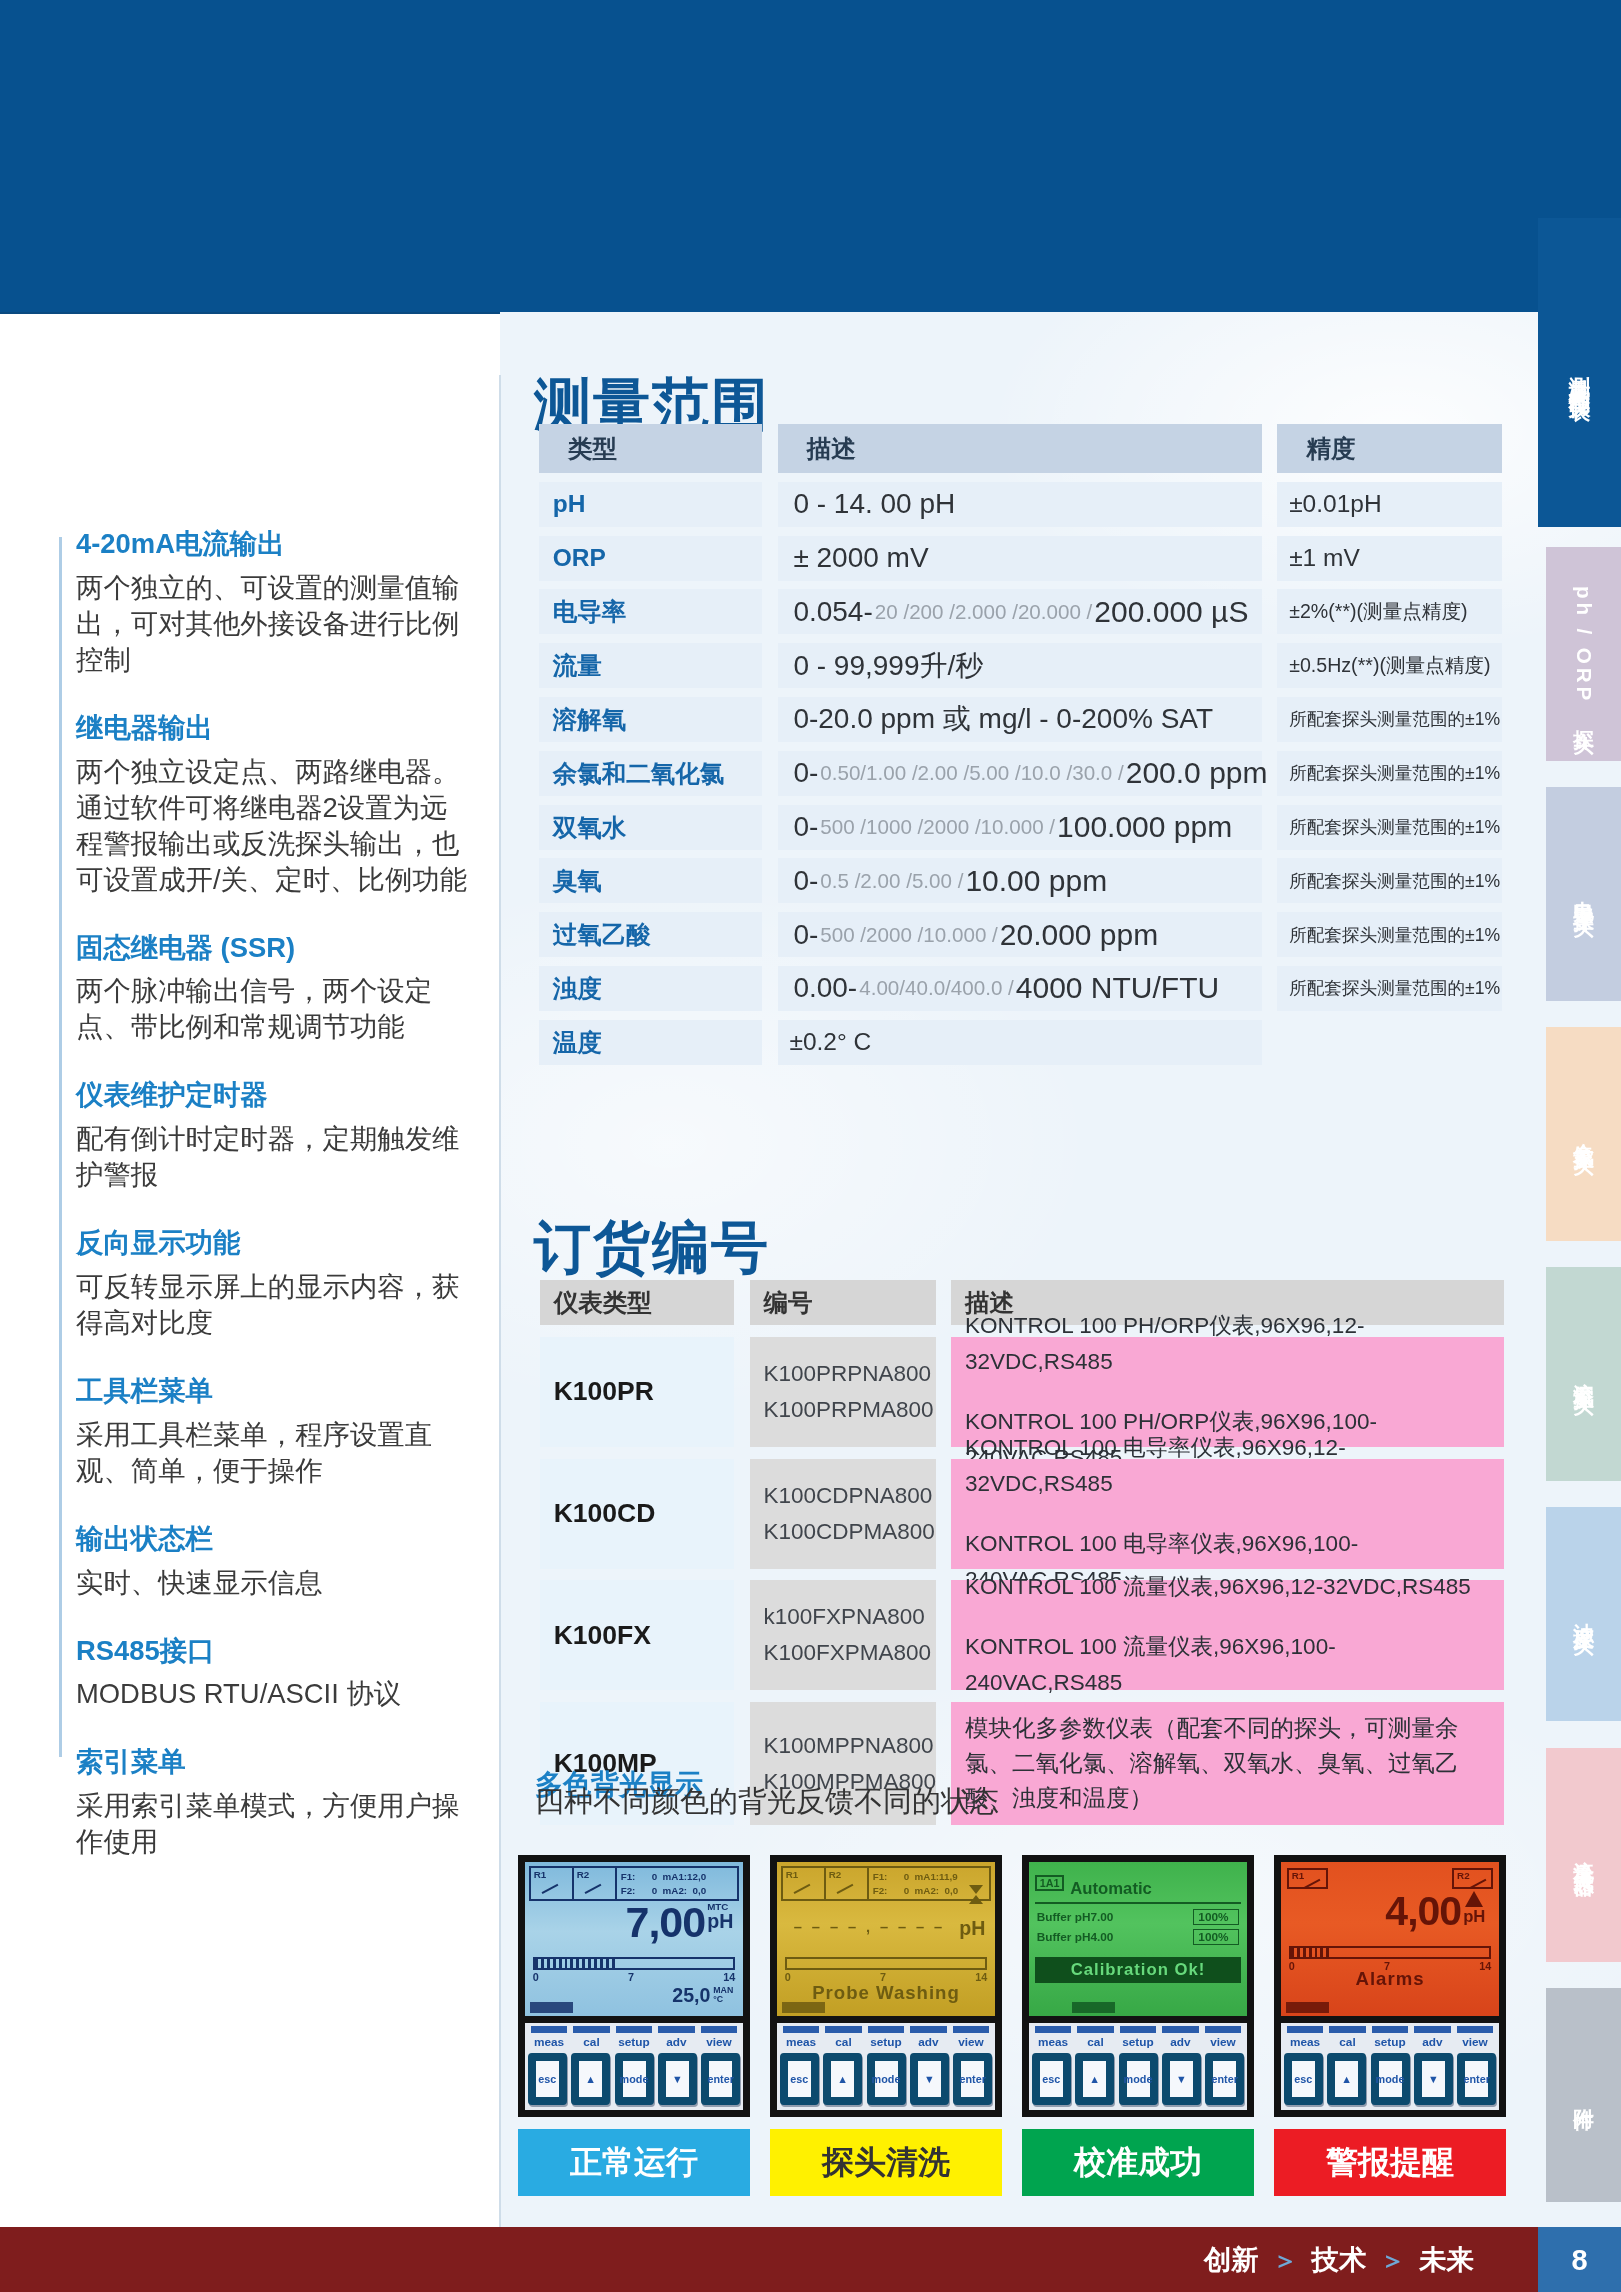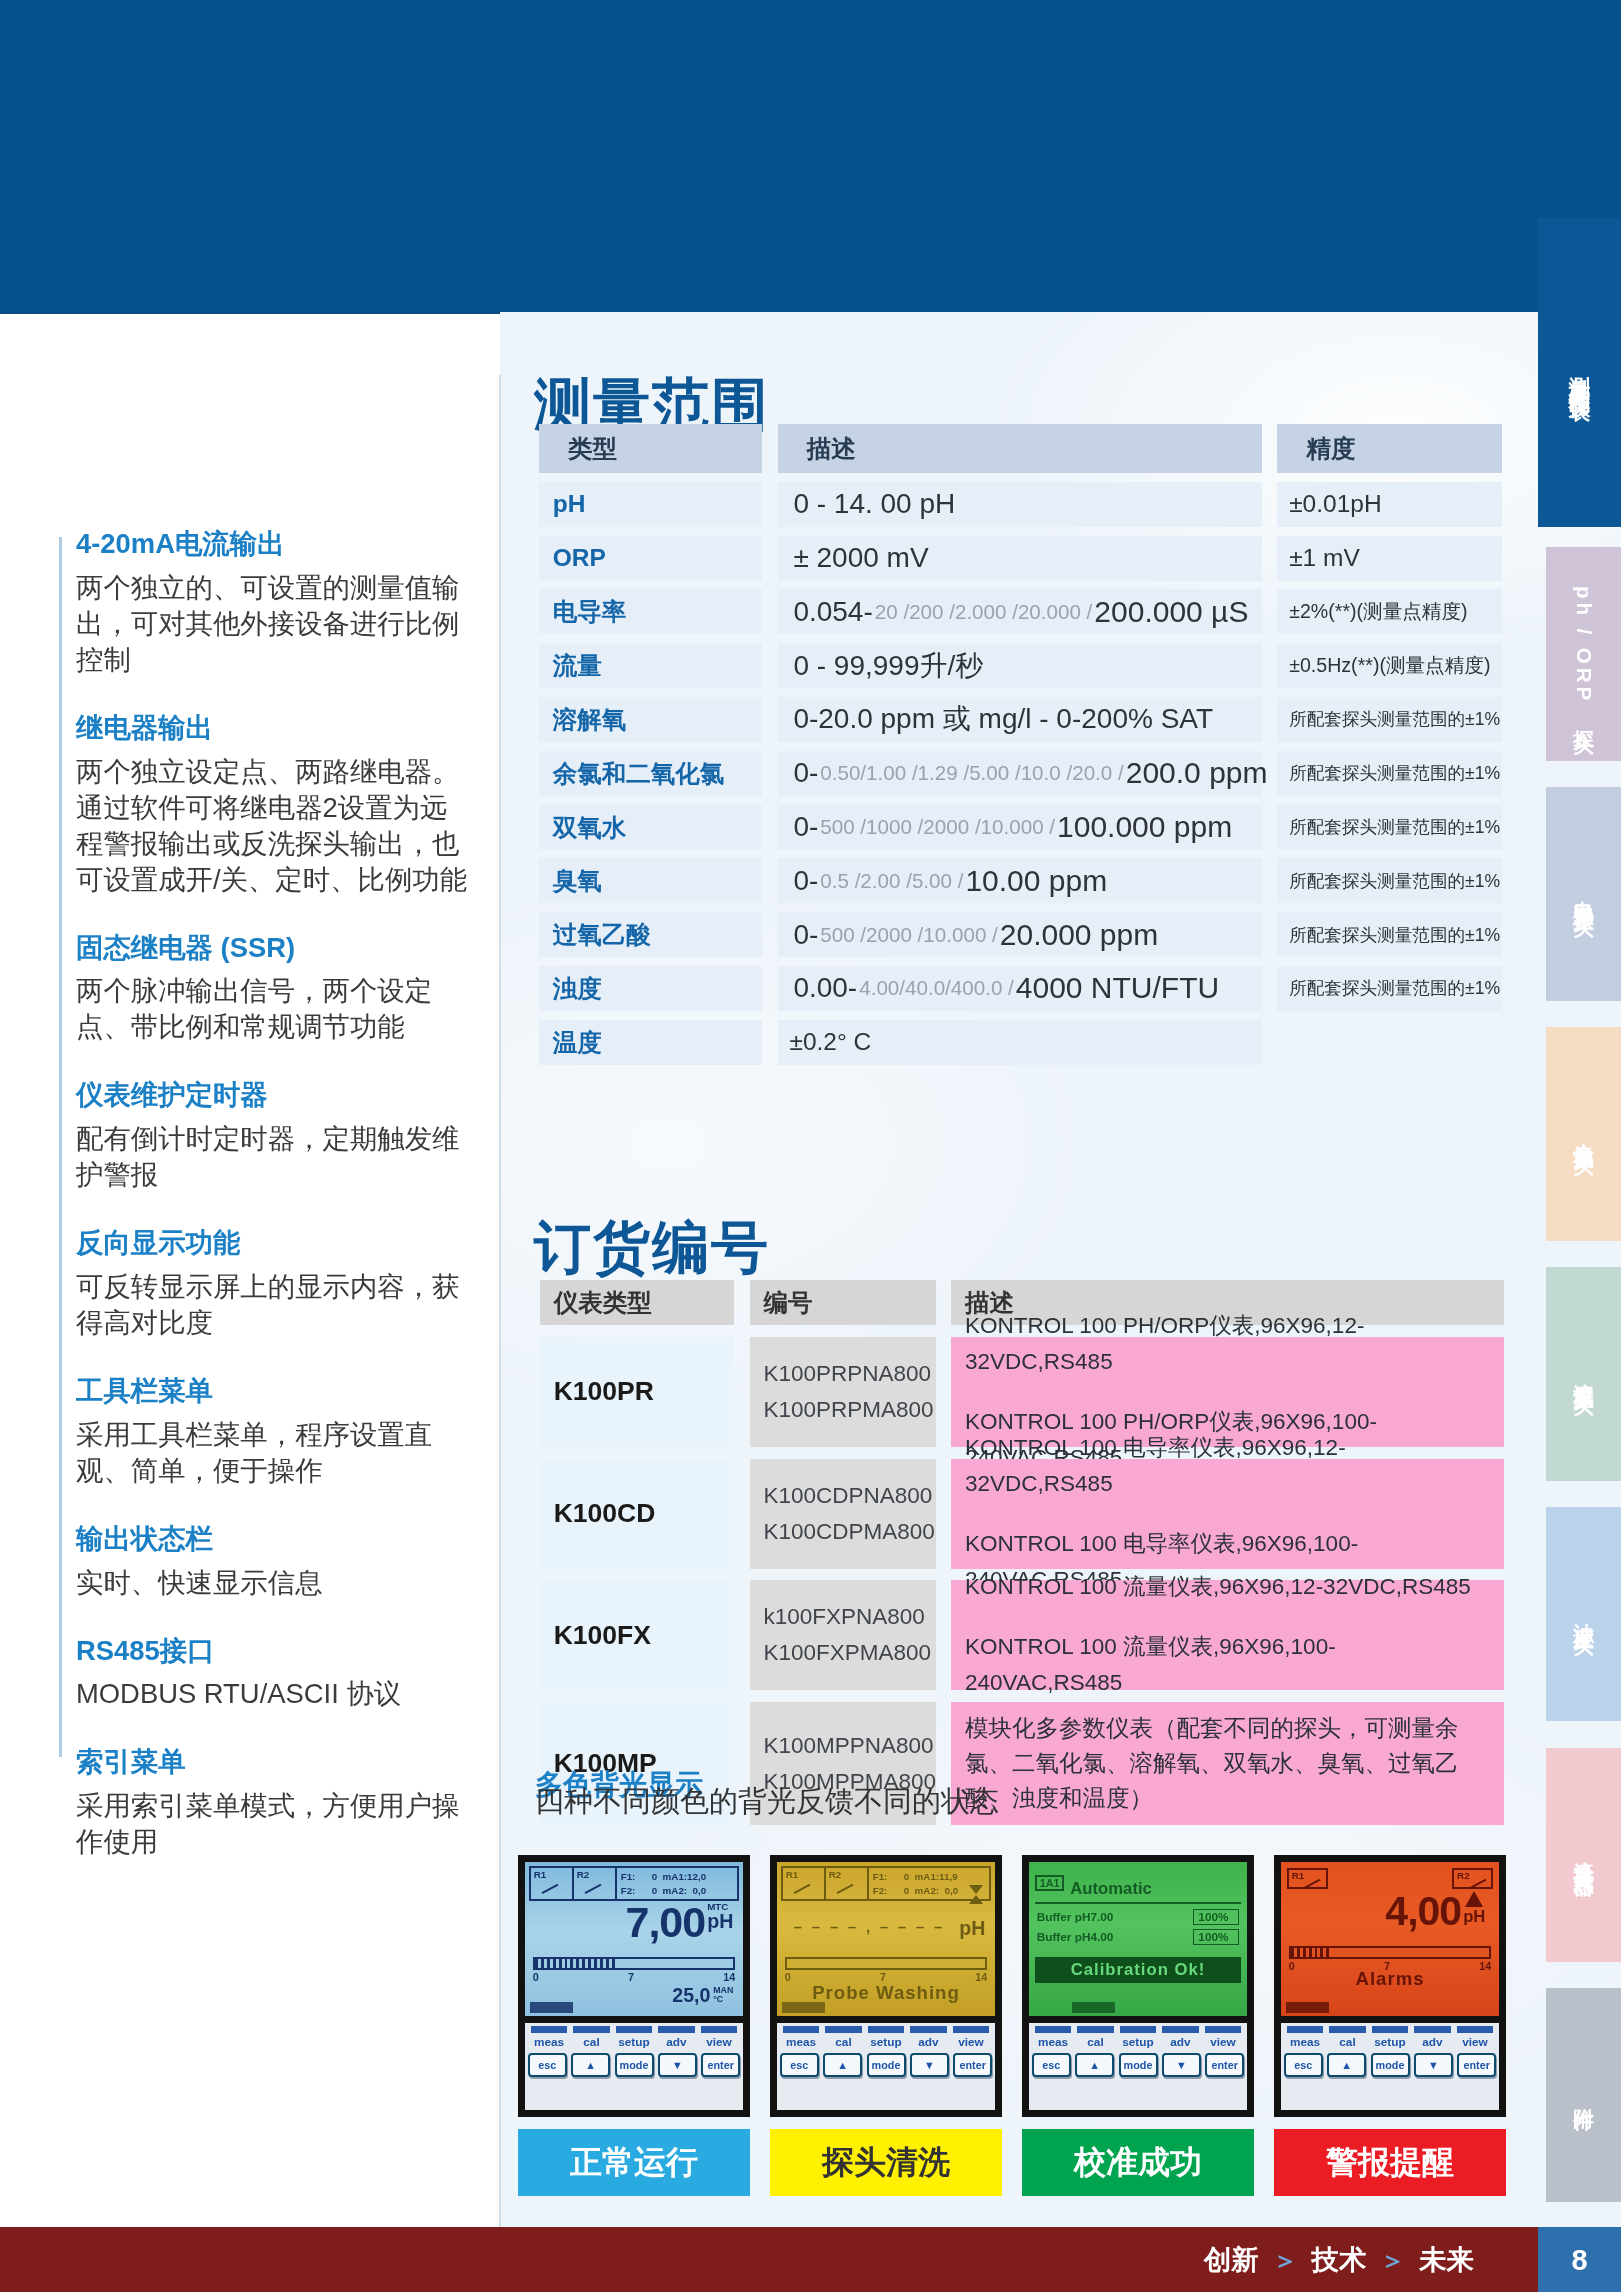--- a/index.html
+++ b/index.html
@@ -110,21 +110,21 @@
        border-bottom:16.7px solid currentColor;}
   .alarm-big .ph{font-size:16.7px;font-weight:800;}
   .a-scale{top:84px;}
   .a-status{top:106px;}
   
   .keypad{height:87px;background:#e6ebf2;margin-top:6.9px;box-sizing:border-box;padding:2.9px 2.9px 0 2.9px;}
   .menu-row{display:flex;justify-content:space-between;}
   .menu-item{flex:1;margin:0 2px;text-align:center;font-size:11.8px;font-weight:bold;color:#1f55a8;}
   .menu-item::before{content:"";display:block;height:6.9px;background:#2a5cab;margin:0 1px 2px 1px;}
   .key-row{display:flex;justify-content:space-between;margin-top:4.9px;}
-  .key{width:39px;height:24px;background:#f5f8fc;border:2px solid #0c4a6e;border-radius:3.9px;
+  .key{width:39px;height:52px;background:#f5f8fc;border:8px solid #0c4a6e;border-radius:3.9px;
        box-sizing:border-box;color:#1f55a8;font-weight:bold;font-size:10.8px;display:flex;
        align-items:center;justify-content:center;box-shadow:1px 2px 0 rgba(40,60,90,.45);}
   
   .caption{position:absolute;top:2129px;height:67px;display:flex;align-items:center;justify-content:center;
            font-size:32px;font-weight:bold;width:232px;box-sizing:border-box;}
   
   .tab{position:absolute;left:1546px;width:75px;height:214px;display:flex;align-items:center;
        justify-content:center;writing-mode:vertical-rl;text-orientation:mixed;
        color:#fff;font-size:20.6px;font-weight:bold;letter-spacing:3.9px;}
   .tab.active{left:1538px;width:83px;height:309px;font-size:21.6px;}
@@ -222,21 +222,21 @@
 
     <div class="mcell mt">溶解氧</div>
     <div class="mcell md">
         <span>0-20.0 ppm 或 mg/l - 0-200% SAT</span>
       </div>
     <div class="mcell mp prec-sm">所配套探头测量范围的±1%</div>
 
     <div class="mcell mt">余氯和二氧化氯</div>
     <div class="mcell md">
         <span>0-</span>
-        <span class="d-gray">0.50/1.00 /1.29 /5.00 /10.0 /20.0 /</span>
+        <span class="d-gray">0.50/1.00 /2.00 /5.00 /10.0 /30.0 /</span>
         <span class="d-big">200.0 ppm</span>
       </div>
     <div class="mcell mp prec-sm">所配套探头测量范围的±1%</div>
 
     <div class="mcell mt">双氧水</div>
     <div class="mcell md">
         <span>0-</span>
         <span class="d-gray">500 /1000 /2000 /10.000 /</span>
         <span class="d-big">100.000 ppm</span>
       </div>

